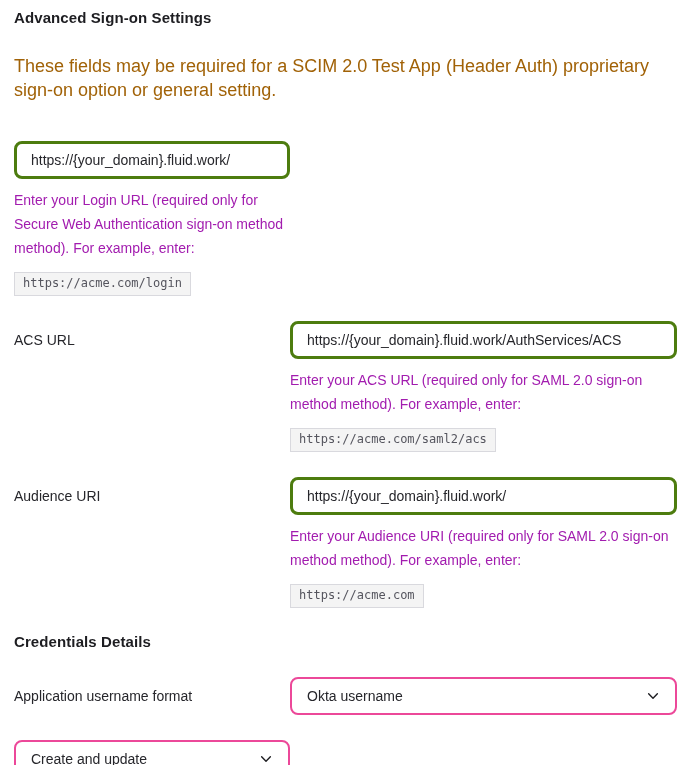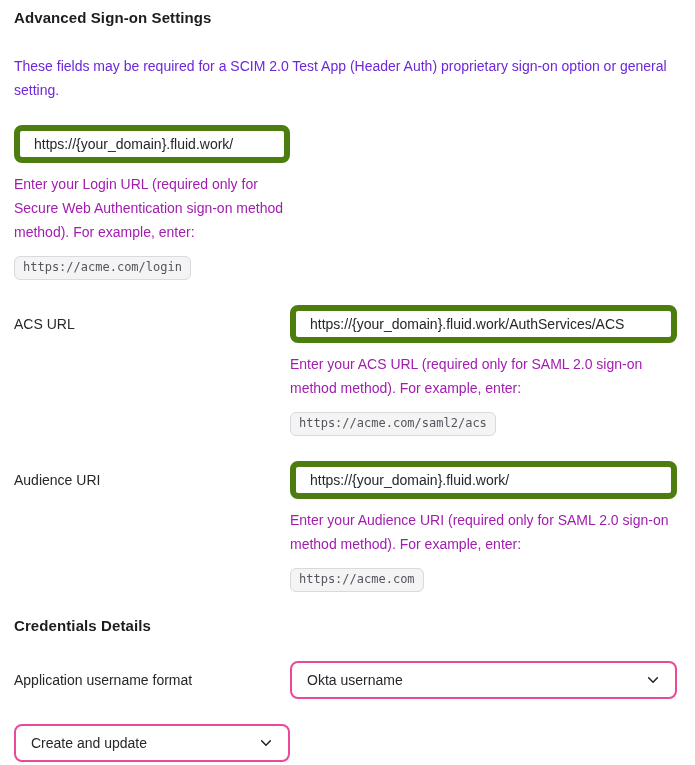--- a/index.html
+++ b/index.html
@@ -22,63 +22,63 @@
     line-height: 18px;
     margin: 0 0 27px 0;
     letter-spacing: 0.1px;
     color: #1d1d21;
   }
   .section-title.credentials {
     margin-top: 2px;
     margin-bottom: 26px;
   }
   .section-desc {
-    font-size: 14px;
+    font-size: 18px;
     line-height: 24px;
-    margin: 0 0 23px 0;
+    margin: 0 0 39px 0;
     max-width: 656px;
-    color: #6d28d9;
+    color: #a16207;
   }
   .field-row {
     display: grid;
     grid-template-columns: 276px 1fr;
     margin-bottom: 25px;
   }
   .field-label {
     font-size: 14px;
     line-height: 18px;
     padding-top: 10px;
     color: #26262b;
   }
   .field-col { min-width: 0; }
   .text-input {
     display: block;
     width: 100%;
     height: 38px;
-    border: 6px solid #4d7c0f;
+    border: 3px solid #4d7c0f;
     border-radius: 8px;
     background: #ffffff;
     padding: 0 14px;
     font-family: "Liberation Sans", sans-serif;
     font-size: 14px;
     color: #26262b;
     outline: none;
   }
   .field-help {
     font-size: 14px;
     line-height: 24px;
     margin: 9px 0 0 0;
     color: #a21caf;
   }
   .example-badge {
     display: inline-block;
     margin-top: 12px;
     background: #f4f4f4;
     border: 1px solid #d9d9de;
-    border-radius: 6px;
+    border-radius: 0;
     padding: 2px 8px 3px 8px;
     font-family: "DejaVu Sans Mono", monospace;
     font-size: 12px;
     line-height: 17px;
     color: #55555e;
     white-space: nowrap;
   }
   .select-box {
     height: 38px;
     border: 2px solid #ec4899;

